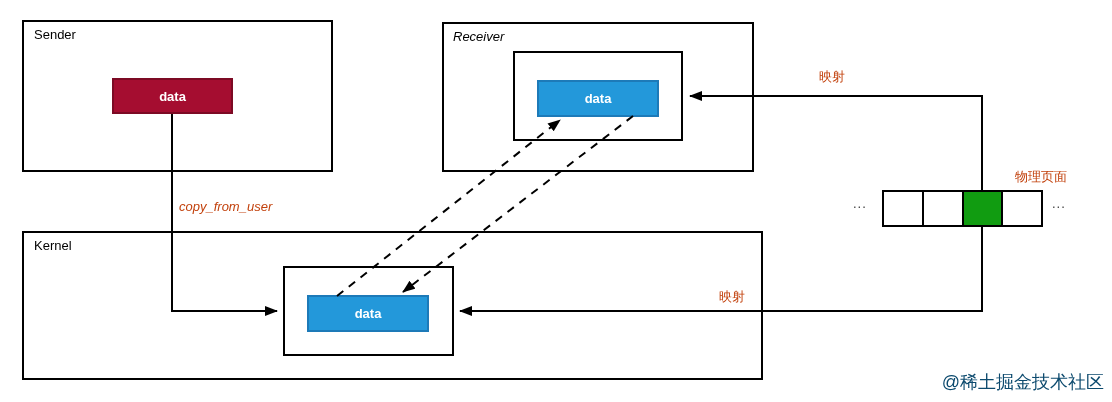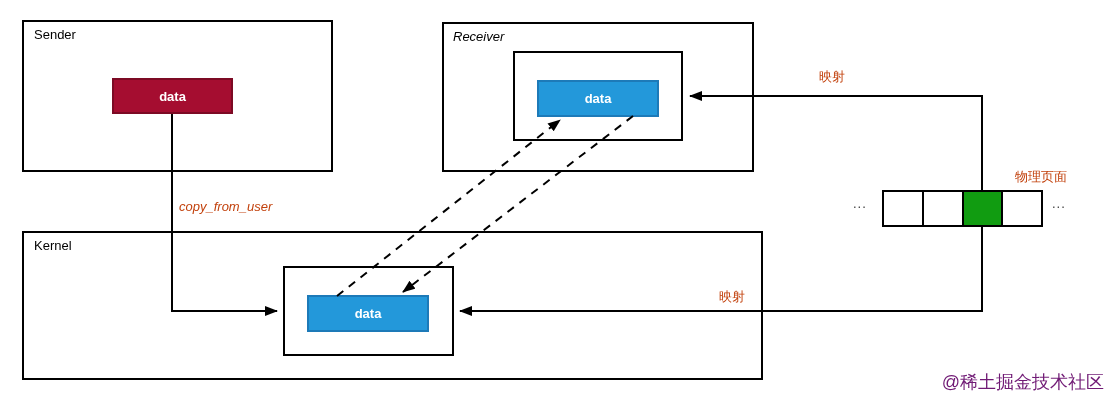--- a/index.html
+++ b/index.html
@@ -58,21 +58,21 @@
   .ellipsis {
     position:absolute;
     font-size:13px;
     color:#3d3d3d;
     letter-spacing:1px;
   }
   #watermark {
     position:absolute;
     right:8px; top:370px;
     font-size:18px;
-    color:#701a75;
+    color:#0c4a6e;
     white-space:nowrap;
   }
   #connector-layer {
     position:absolute;
     left:0; top:0;
     pointer-events:none;
   }
 </style>
 </head>
 <body>

